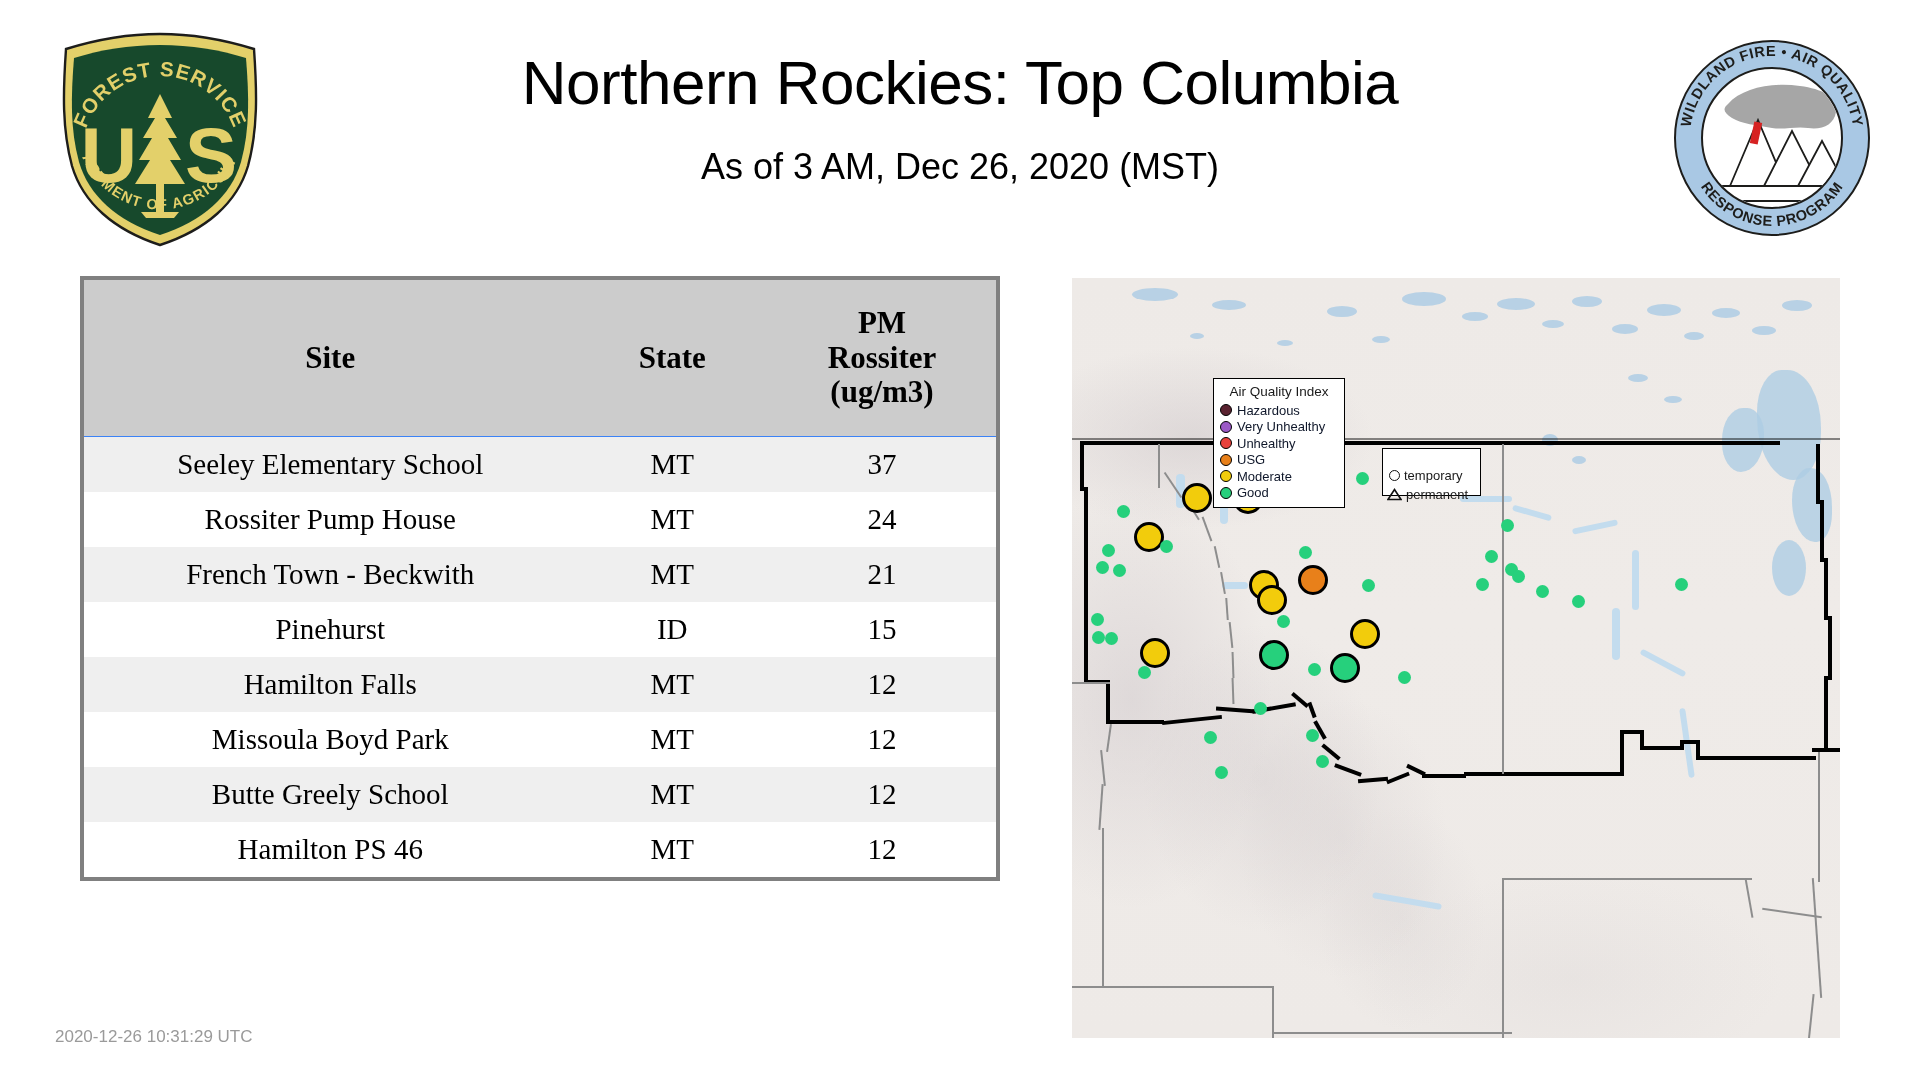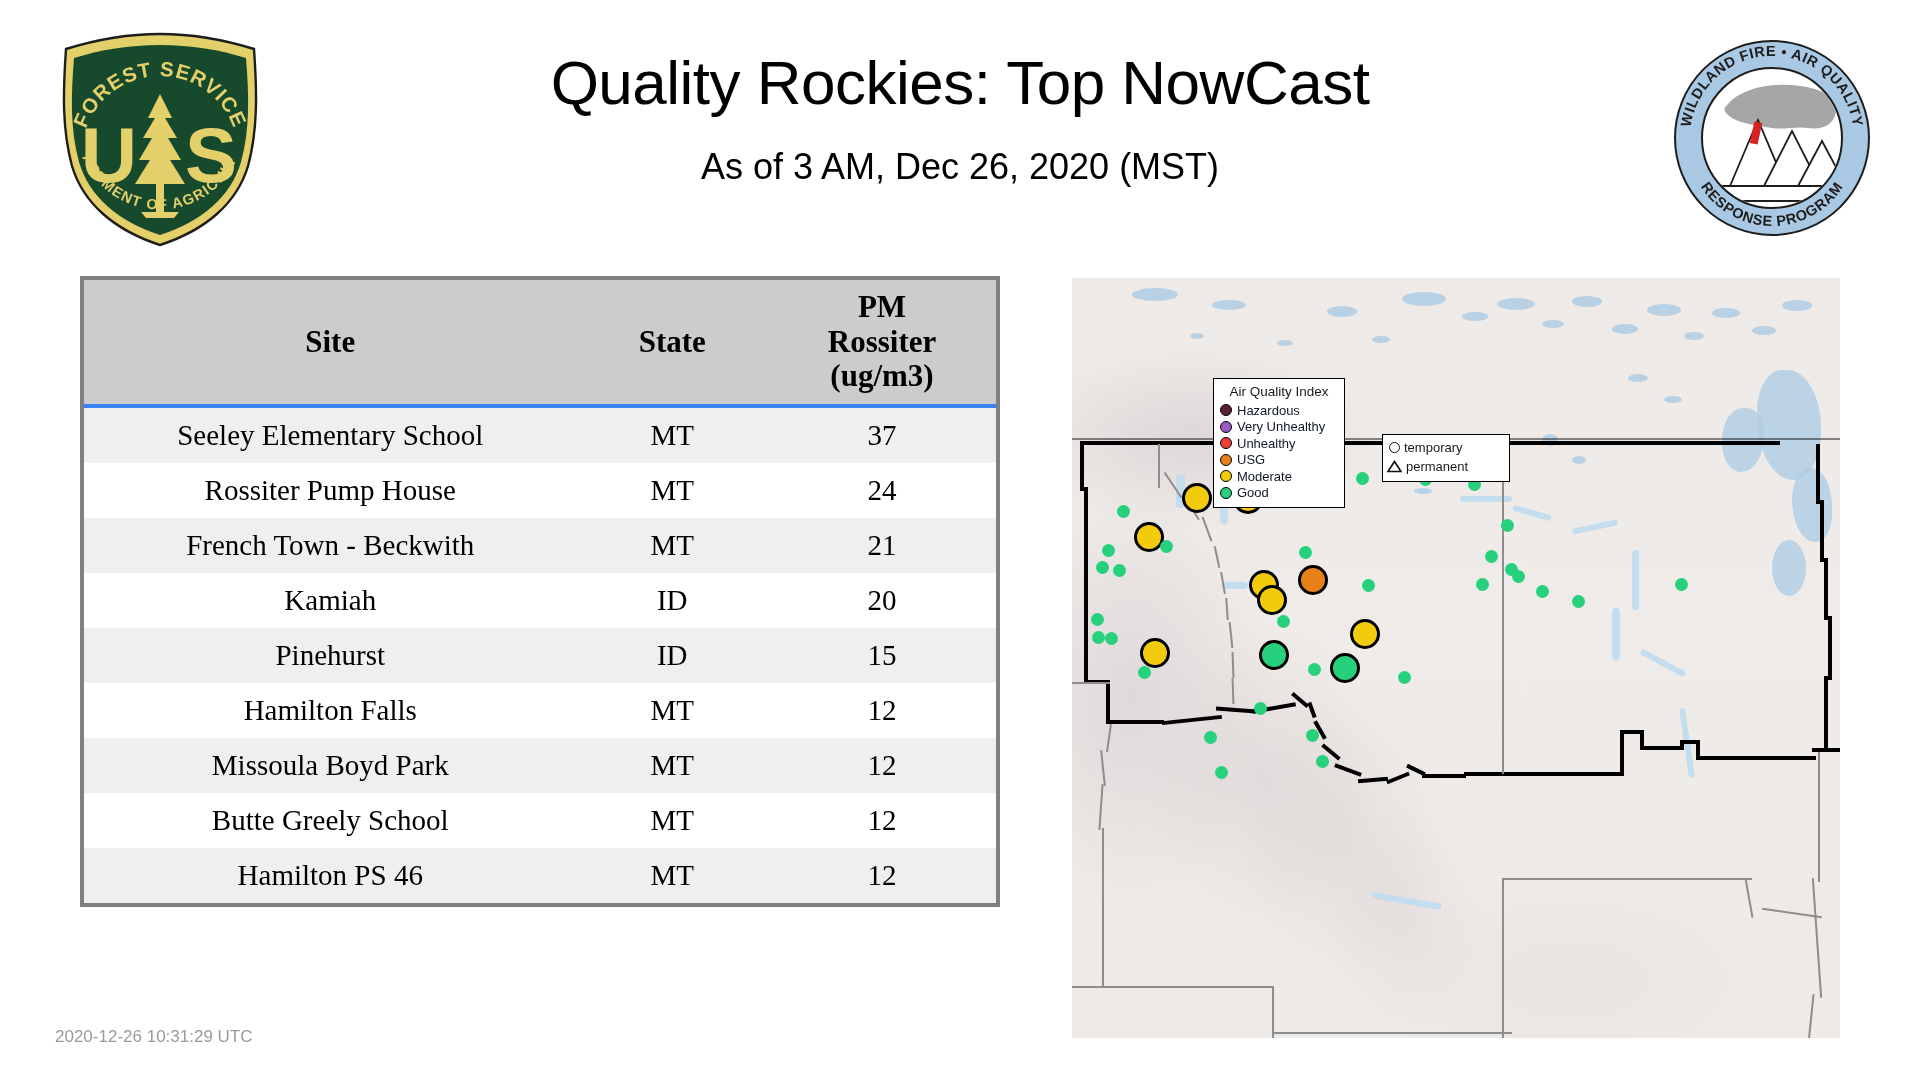--- a/index.html
+++ b/index.html
@@ -33,23 +33,23 @@
     border:4px solid #808080;
     background:#ffffff;
     box-sizing:border-box;
   }
   table#nowcast-table{
     border-collapse:collapse;width:100%;
     font-family:"Liberation Serif", serif;
   }
   #nowcast-table thead th{
     background:#cccccc;
-    border-bottom:4px solid #3b82f6;
+    border-bottom:1px solid #3b82f6;
     font-weight:bold;font-size:31px;color:#000;
-    padding:10px 4px;text-align:center;vertical-align:middle;
+    padding:26px 4px;text-align:center;vertical-align:middle;
     line-height:1.12;
   }
   th.col-site{width:54%;}
   th.col-state{width:21%;}
   th.col-pm{width:25%;}
   #nowcast-table tbody td{
     font-size:29px;color:#000;text-align:center;
     padding:11px 4px;border:none;
   }
   #nowcast-table tbody tr:nth-child(odd){background:#efefef;}
@@ -95,23 +95,23 @@
     font-family:"Liberation Sans", sans-serif;
   }
   .lg-row{display:flex;align-items:center;height:16.5px;}
   .lg-swatch{width:12px;height:12px;border-radius:50%;border:1.5px solid #000;
              box-sizing:border-box;margin-right:5px;flex:none;}
   .lg-label{font-size:13px;color:#0f172a;white-space:nowrap;
             font-family:"Liberation Sans", sans-serif;}
 
   
   #type-legend{
-    position:absolute;left:310px;top:156px;width:128px;height:48px;
+    position:absolute;left:310px;top:170px;width:99px;height:48px;
     background:#ffffff;border:1.5px solid #000;box-sizing:border-box;
-    padding:3px 4px;
+    padding:17px 4px;
   }
   #type-legend .tl-row{display:flex;align-items:center;height:19px;}
   .tl-label{font-size:13px;color:#1a1a1a;margin-left:4px;
             font-family:"Liberation Sans", sans-serif;}
   .glyph-circle{width:11px;height:11px;border:1.6px solid #111;border-radius:50%;
                 box-sizing:border-box;flex:none;margin-left:2px;}
 
   
   #footer-timestamp{
     position:absolute;left:55px;top:1027px;
@@ -170,21 +170,21 @@
       </g>
 
       <path id="arcBot" d="M26 122 A84 84 0 0 0 184 122" fill="none"></path>
       <text font-family="Liberation Sans, sans-serif" font-size="14.5" font-weight="bold" fill="#e3d06a" letter-spacing="1.3">
         <textPath href="#arcBot" startOffset="50%" text-anchor="middle">DEPARTMENT OF AGRICULTURE</textPath>
       </text>
     </svg>
   </div>
 
   <div id="title-block">
-    <div id="page-title">Quality Rockies: Top NowCast</div>
+    <div id="page-title">Northern Rockies: Top Columbia</div>
     <div id="page-subtitle">As of  3 AM, Dec 26, 2020 (MST)</div>
   </div>
 
   <div id="wfaqrp-logo">
     <svg viewBox="0 0 200 200" width="200" height="200">
       <circle cx="100" cy="100" r="97" fill="#a9c8e4" stroke="#1d1d1b" stroke-width="2"></circle>
       <circle cx="100" cy="100" r="70" fill="#ffffff" stroke="#1d1d1b" stroke-width="2"></circle>
       <g clip-path="url(#innerclip)">
         <clipPath id="innerclip">
             <circle cx="100" cy="100" r="69"></circle>
@@ -235,25 +235,20 @@
         </tr>
         <tr>
           <td>Rossiter Pump House</td>
           <td>MT</td>
           <td>24</td>
         </tr>
         <tr>
           <td>French Town - Beckwith</td>
           <td>MT</td>
           <td>21</td>
-        </tr>
-        <tr>
-          <td>Kamiah</td>
-          <td>ID</td>
-          <td>20</td>
         </tr>
         <tr>
           <td>Pinehurst</td>
           <td>ID</td>
           <td>15</td>
         </tr>
         <tr>
           <td>Hamilton Falls</td>
           <td>MT</td>
           <td>12</td>

